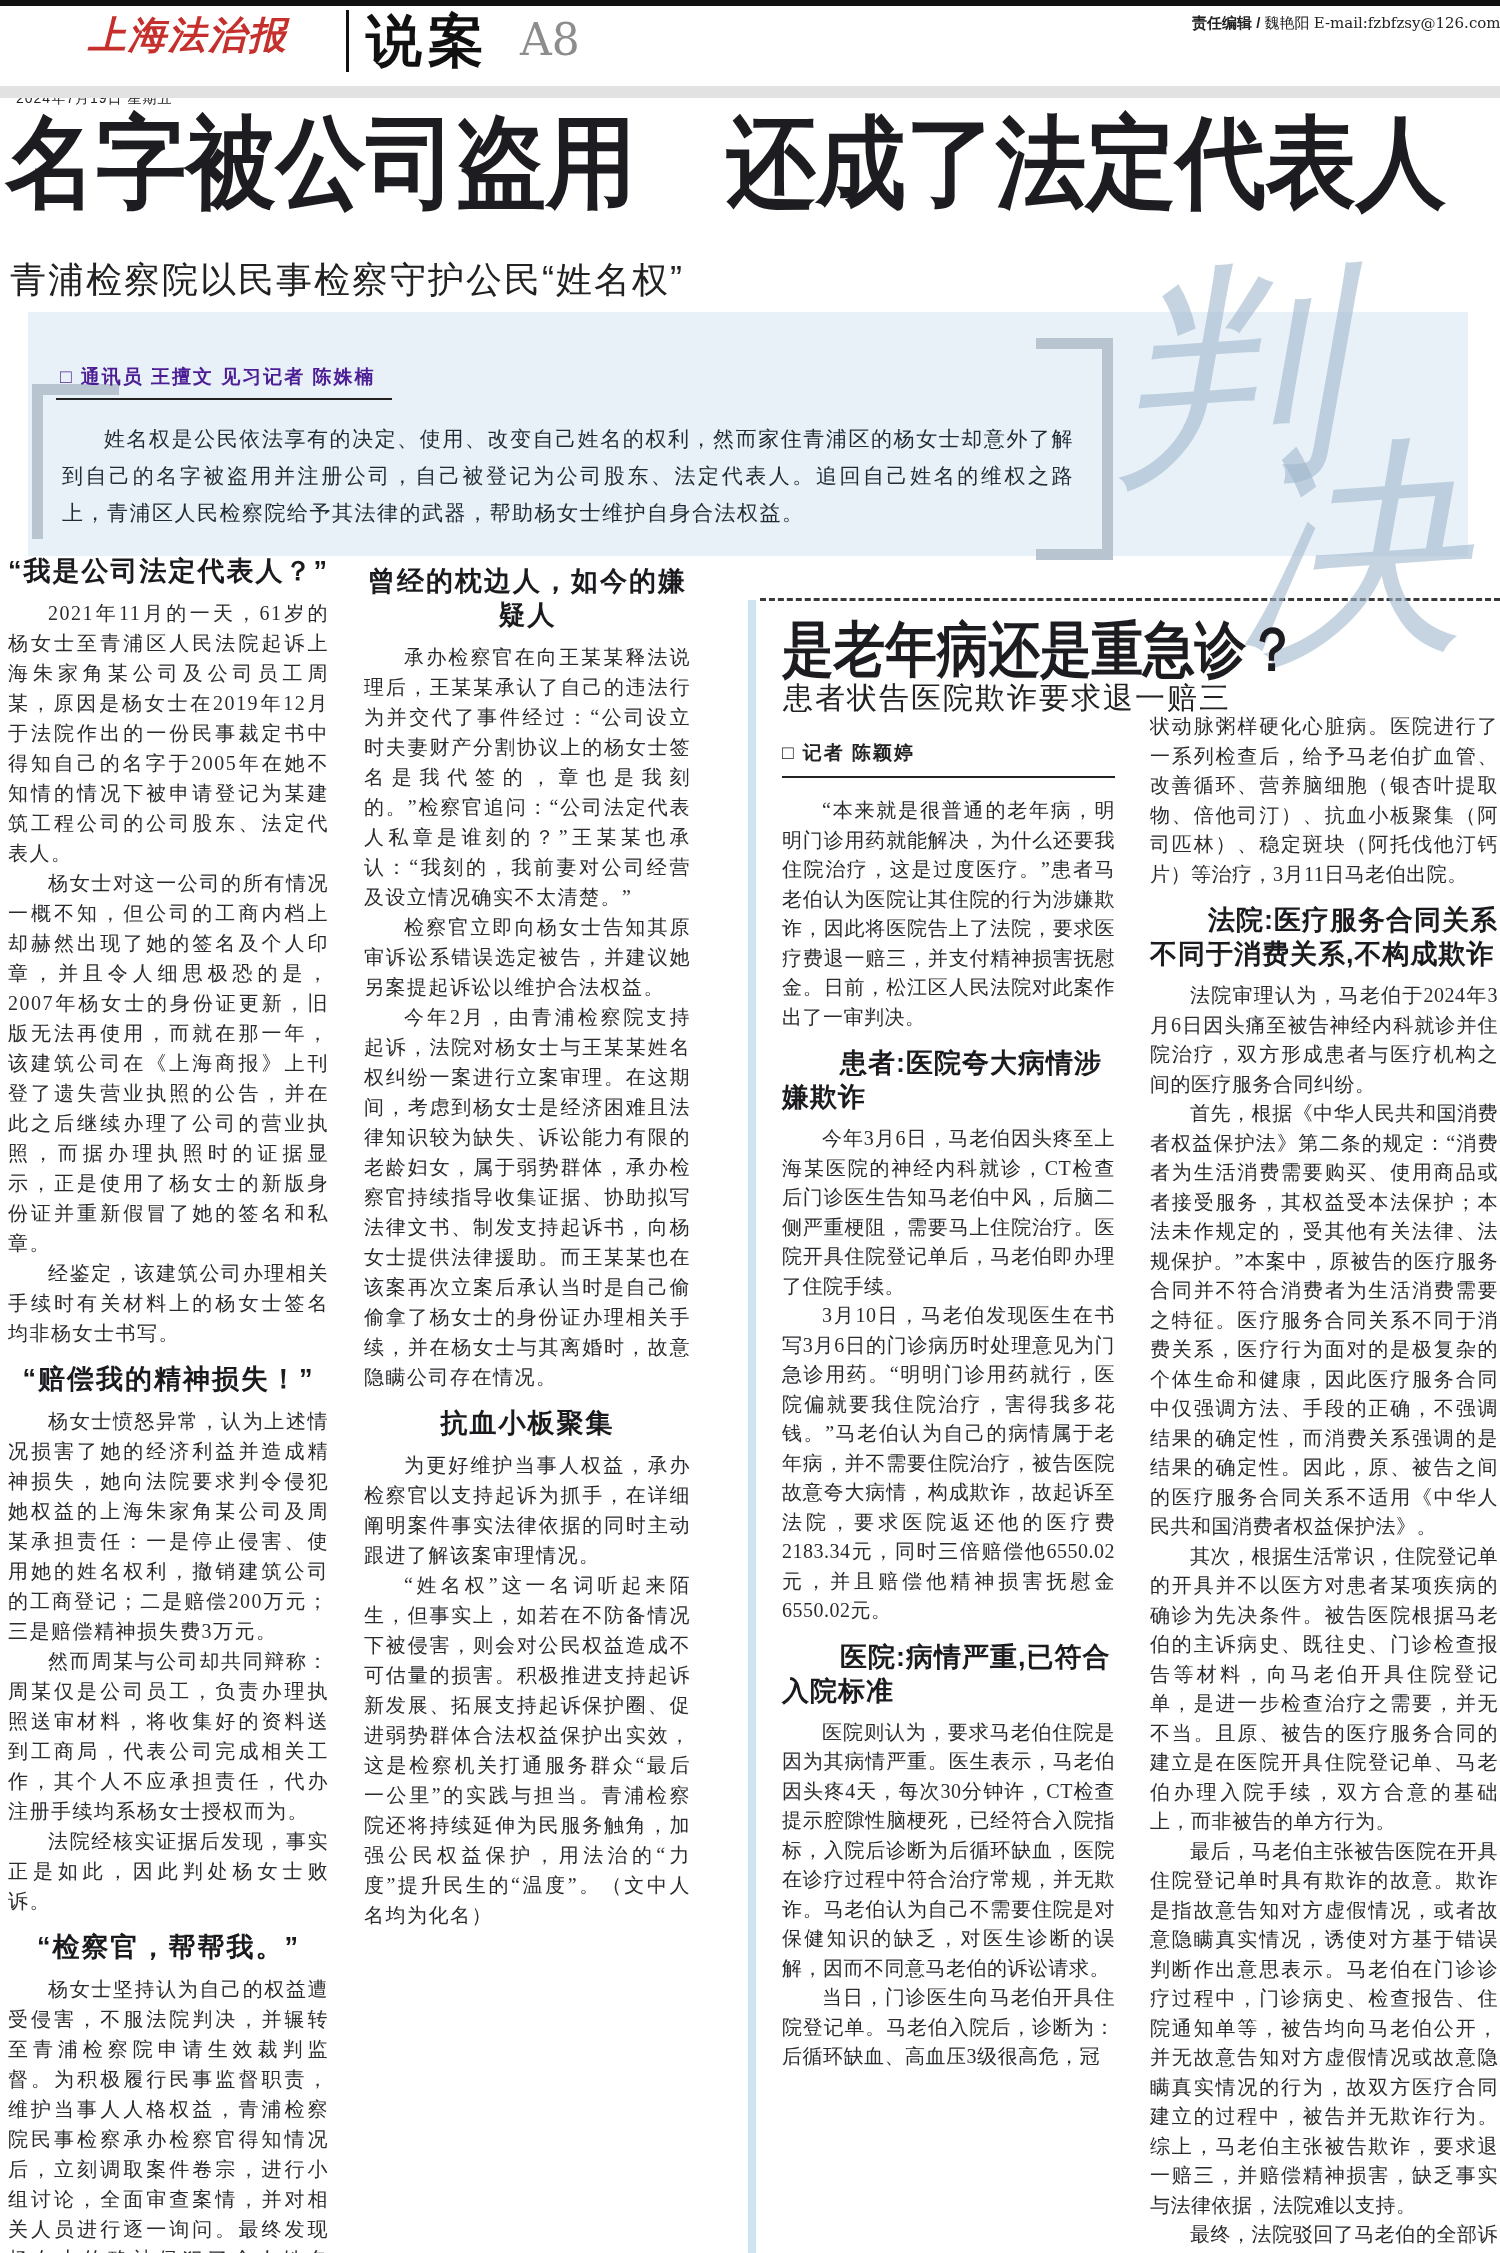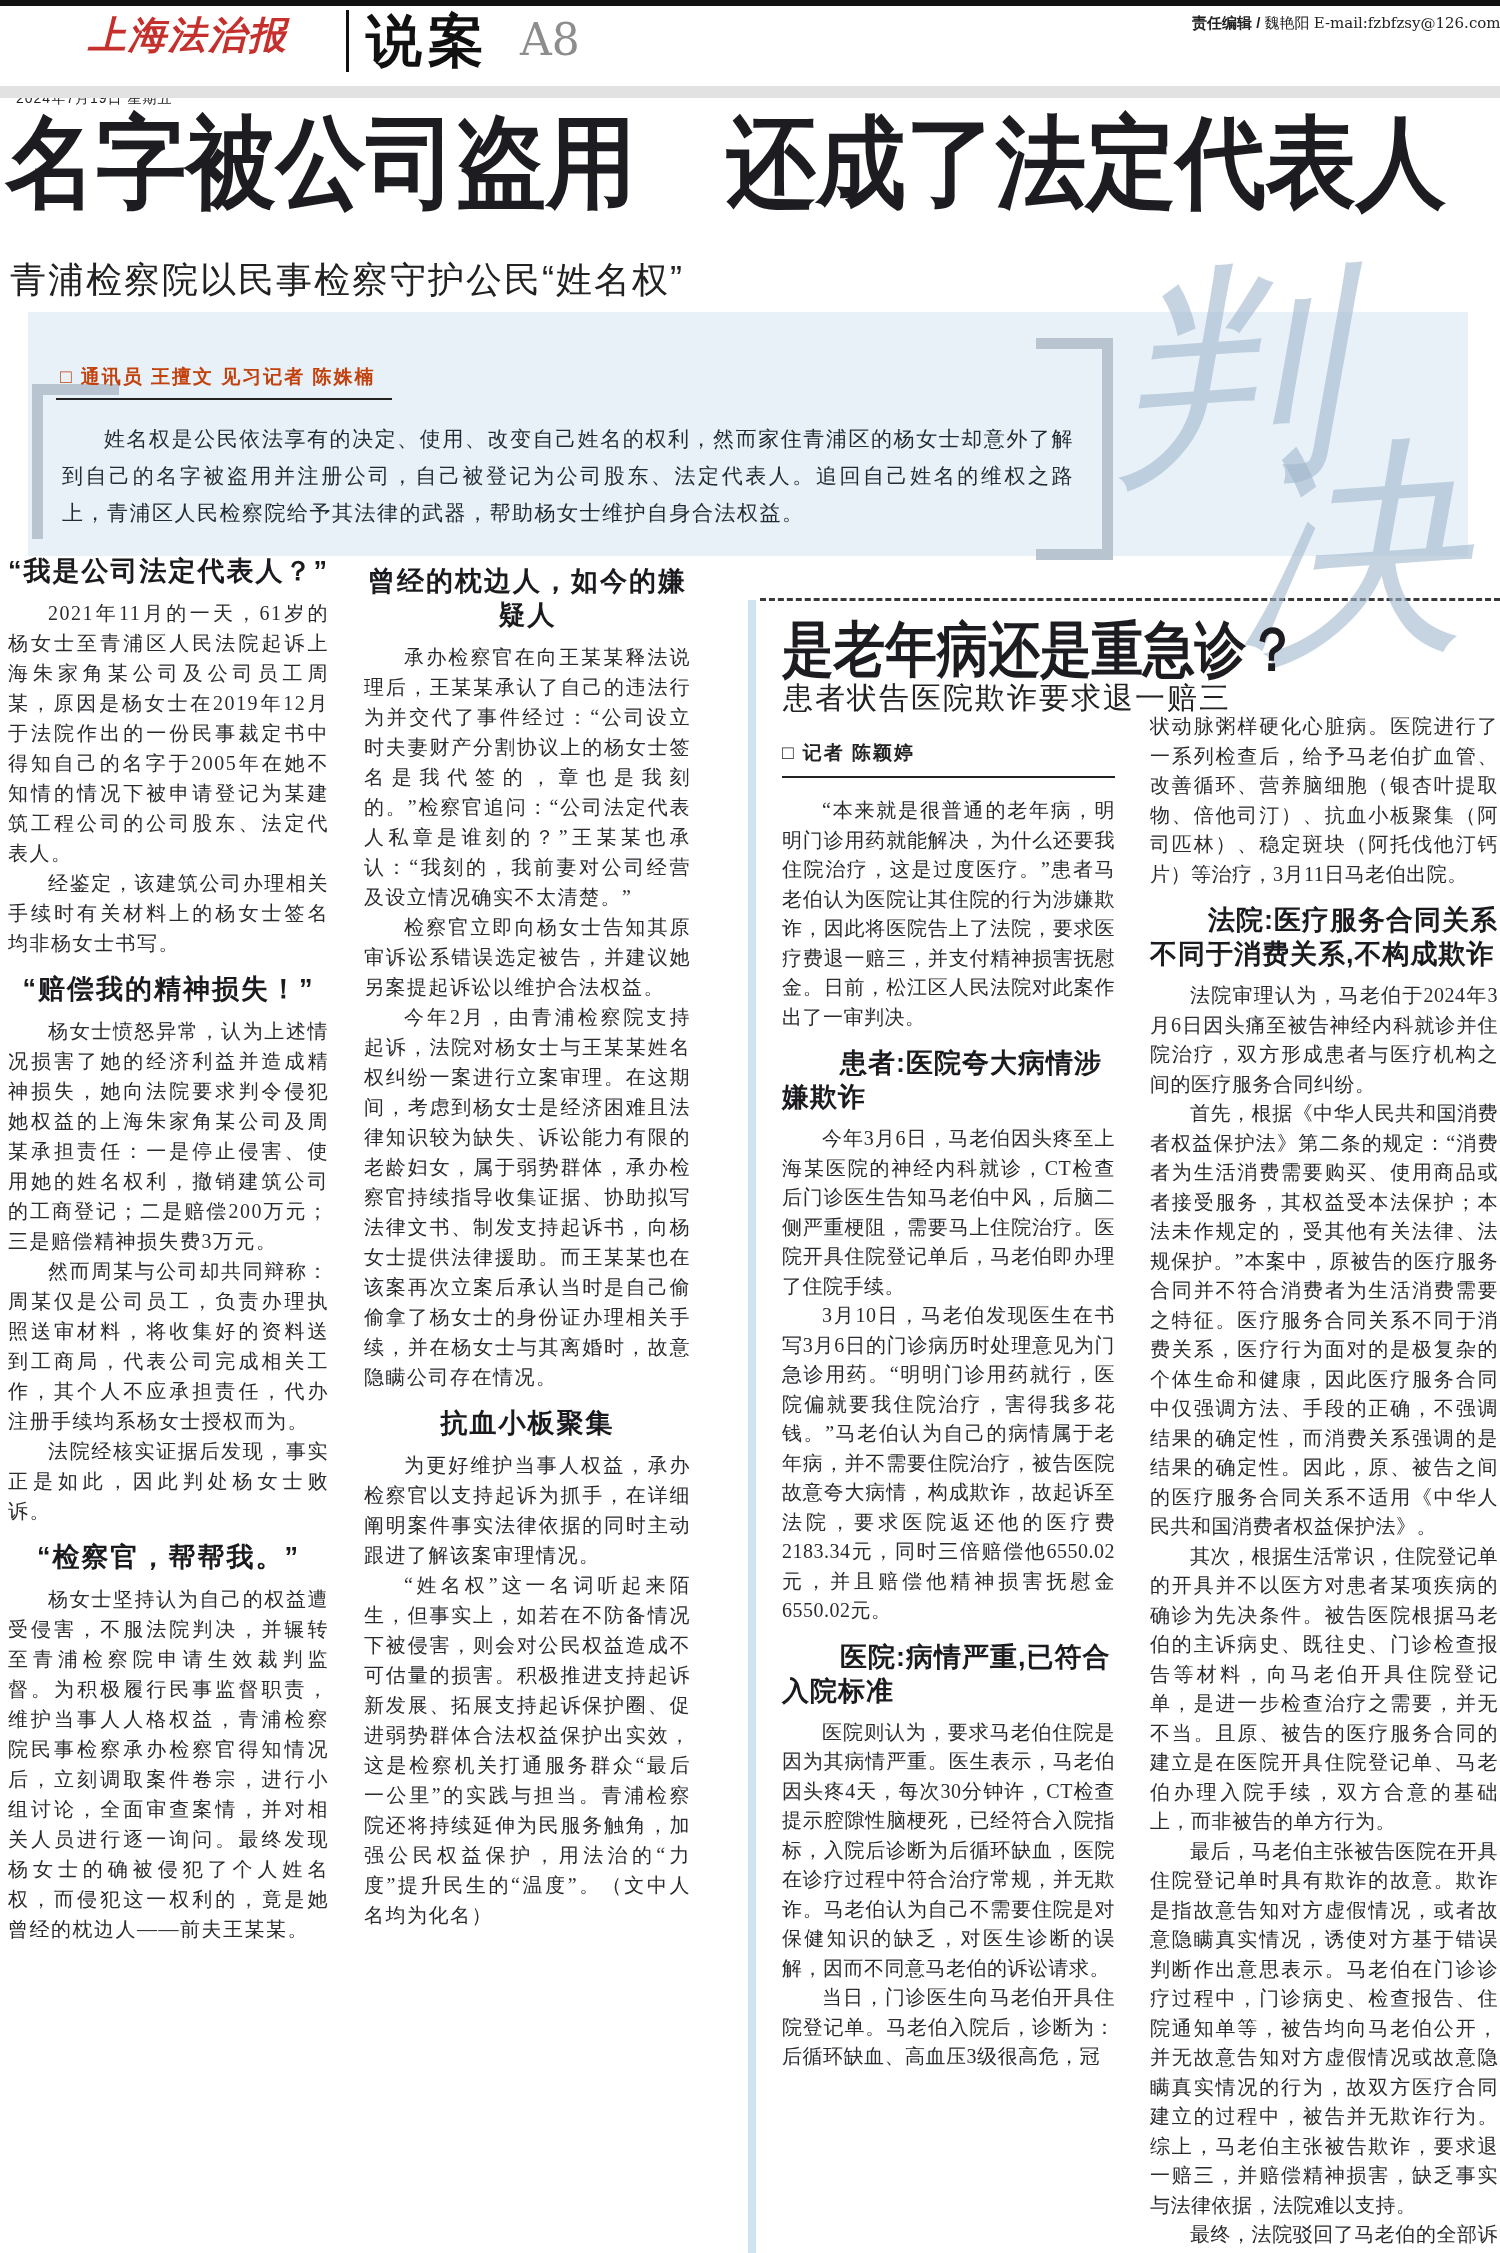--- a/index.html
+++ b/index.html
@@ -29,21 +29,21 @@
         white-space:nowrap;font-family:"Liberation Serif","DejaVu Serif",serif;}
   .subheadline{position:absolute;left:10px;top:246px;font-size:36px;color:#222;letter-spacing:2px;
         font-family:"Liberation Sans","DejaVu Sans",sans-serif;font-weight:500;white-space:nowrap;margin-top:10px;}
 
   
   .introbox{position:absolute;left:28px;top:312px;width:1440px;height:244px;background:#e8f1f8;}
   .bracket-left{position:absolute;left:32px;top:384px;width:76px;height:144px;
         border-left:11px solid #b8c5d1;border-top:11px solid #b8c5d1;}
   .bracket-right{position:absolute;left:1036px;top:338px;width:66px;height:200px;
         border-right:11px solid #b8c5d1;border-top:11px solid #b8c5d1;border-bottom:11px solid #b8c5d1;}
-  .introbyline{position:absolute;left:60px;top:364px;font-size:19px;font-weight:bold;color:#c2410c;
+  .introbyline{position:absolute;left:60px;top:364px;font-size:19px;font-weight:bold;color:#4c1d95;
         font-family:"Liberation Sans","DejaVu Sans",sans-serif;letter-spacing:2px;}
   .introbyline-rule{position:absolute;left:56px;top:398px;width:336px;height:2px;background:#222;}
   .introtext{position:absolute;left:62px;top:420px;width:1012px;font-size:21px;line-height:37px;
         color:#1f2a33;text-align:justify;text-indent:2em;letter-spacing:1.5px;
         font-family:"Liberation Sans","DejaVu Sans",sans-serif;}
 
   
   .wm{position:absolute;color:rgba(160,184,205,.60);font-family:"DejaVu Serif",serif;
         font-style:italic;pointer-events:none;z-index:1;}
   .wm1{left:1108px;top:222px;font-size:232px;transform:rotate(-4deg);}
@@ -103,20 +103,21 @@
   <div class="introbyline">□ 通讯员 王擅文 见习记者 陈姝楠</div>
   <div class="introbyline-rule"></div>
   <div class="introtext">姓名权是公民依法享有的决定、使用、改变自己姓名的权利，然而家住青浦区的杨女士却意外了解到自己的名字被盗用并注册公司，自己被登记为公司股东、法定代表人。追回自己姓名的维权之路上，青浦区人民检察院给予其法律的武器，帮助杨女士维护自身合法权益。</div>
 
   <span class="wm wm1">判</span>
   <span class="wm wm2">决</span>
 
   <div class="col col1">
       <div class="colhead">“我是公司法定代表人？”</div>
       <div class="para">2021年11月的一天，61岁的杨女士至青浦区人民法院起诉上海朱家角某公司及公司员工周某，原因是杨女士在2019年12月于法院作出的一份民事裁定书中得知自己的名字于2005年在她不知情的情况下被申请登记为某建筑工程公司的公司股东、法定代表人。</div>
+      <div class="para">杨女士对这一公司的所有情况一概不知，但公司的工商内档上却赫然出现了她的签名及个人印章，并且令人细思极恐的是，2007年杨女士的身份证更新，旧版无法再使用，而就在那一年，该建筑公司在《上海商报》上刊登了遗失营业执照的公告，并在此之后继续办理了公司的营业执照，而据办理执照时的证据显示，正是使用了杨女士的新版身份证并重新假冒了她的签名和私章。</div>
       <div class="para">经鉴定，该建筑公司办理相关手续时有关材料上的杨女士签名均非杨女士书写。</div>
       <div class="colhead">“赔偿我的精神损失！”</div>
       <div class="para">杨女士愤怒异常，认为上述情况损害了她的经济利益并造成精神损失，她向法院要求判令侵犯她权益的上海朱家角某公司及周某承担责任：一是停止侵害、使用她的姓名权利，撤销建筑公司的工商登记；二是赔偿200万元；三是赔偿精神损失费3万元。</div>
       <div class="para">然而周某与公司却共同辩称：周某仅是公司员工，负责办理执照送审材料，将收集好的资料送到工商局，代表公司完成相关工作，其个人不应承担责任，代办注册手续均系杨女士授权而为。</div>
       <div class="para">法院经核实证据后发现，事实正是如此，因此判处杨女士败诉。</div>
       <div class="colhead">“检察官，帮帮我。”</div>
       <div class="para">杨女士坚持认为自己的权益遭受侵害，不服法院判决，并辗转至青浦检察院申请生效裁判监督。为积极履行民事监督职责，维护当事人人格权益，青浦检察院民事检察承办检察官得知情况后，立刻调取案件卷宗，进行小组讨论，全面审查案情，并对相关人员进行逐一询问。最终发现杨女士的确被侵犯了个人姓名权，而侵犯这一权利的，竟是她曾经的枕边人——前夫王某某。</div>
     </div>
   <div class="col col2">
       <div class="colhead">曾经的枕边人，如今的嫌疑人</div>

